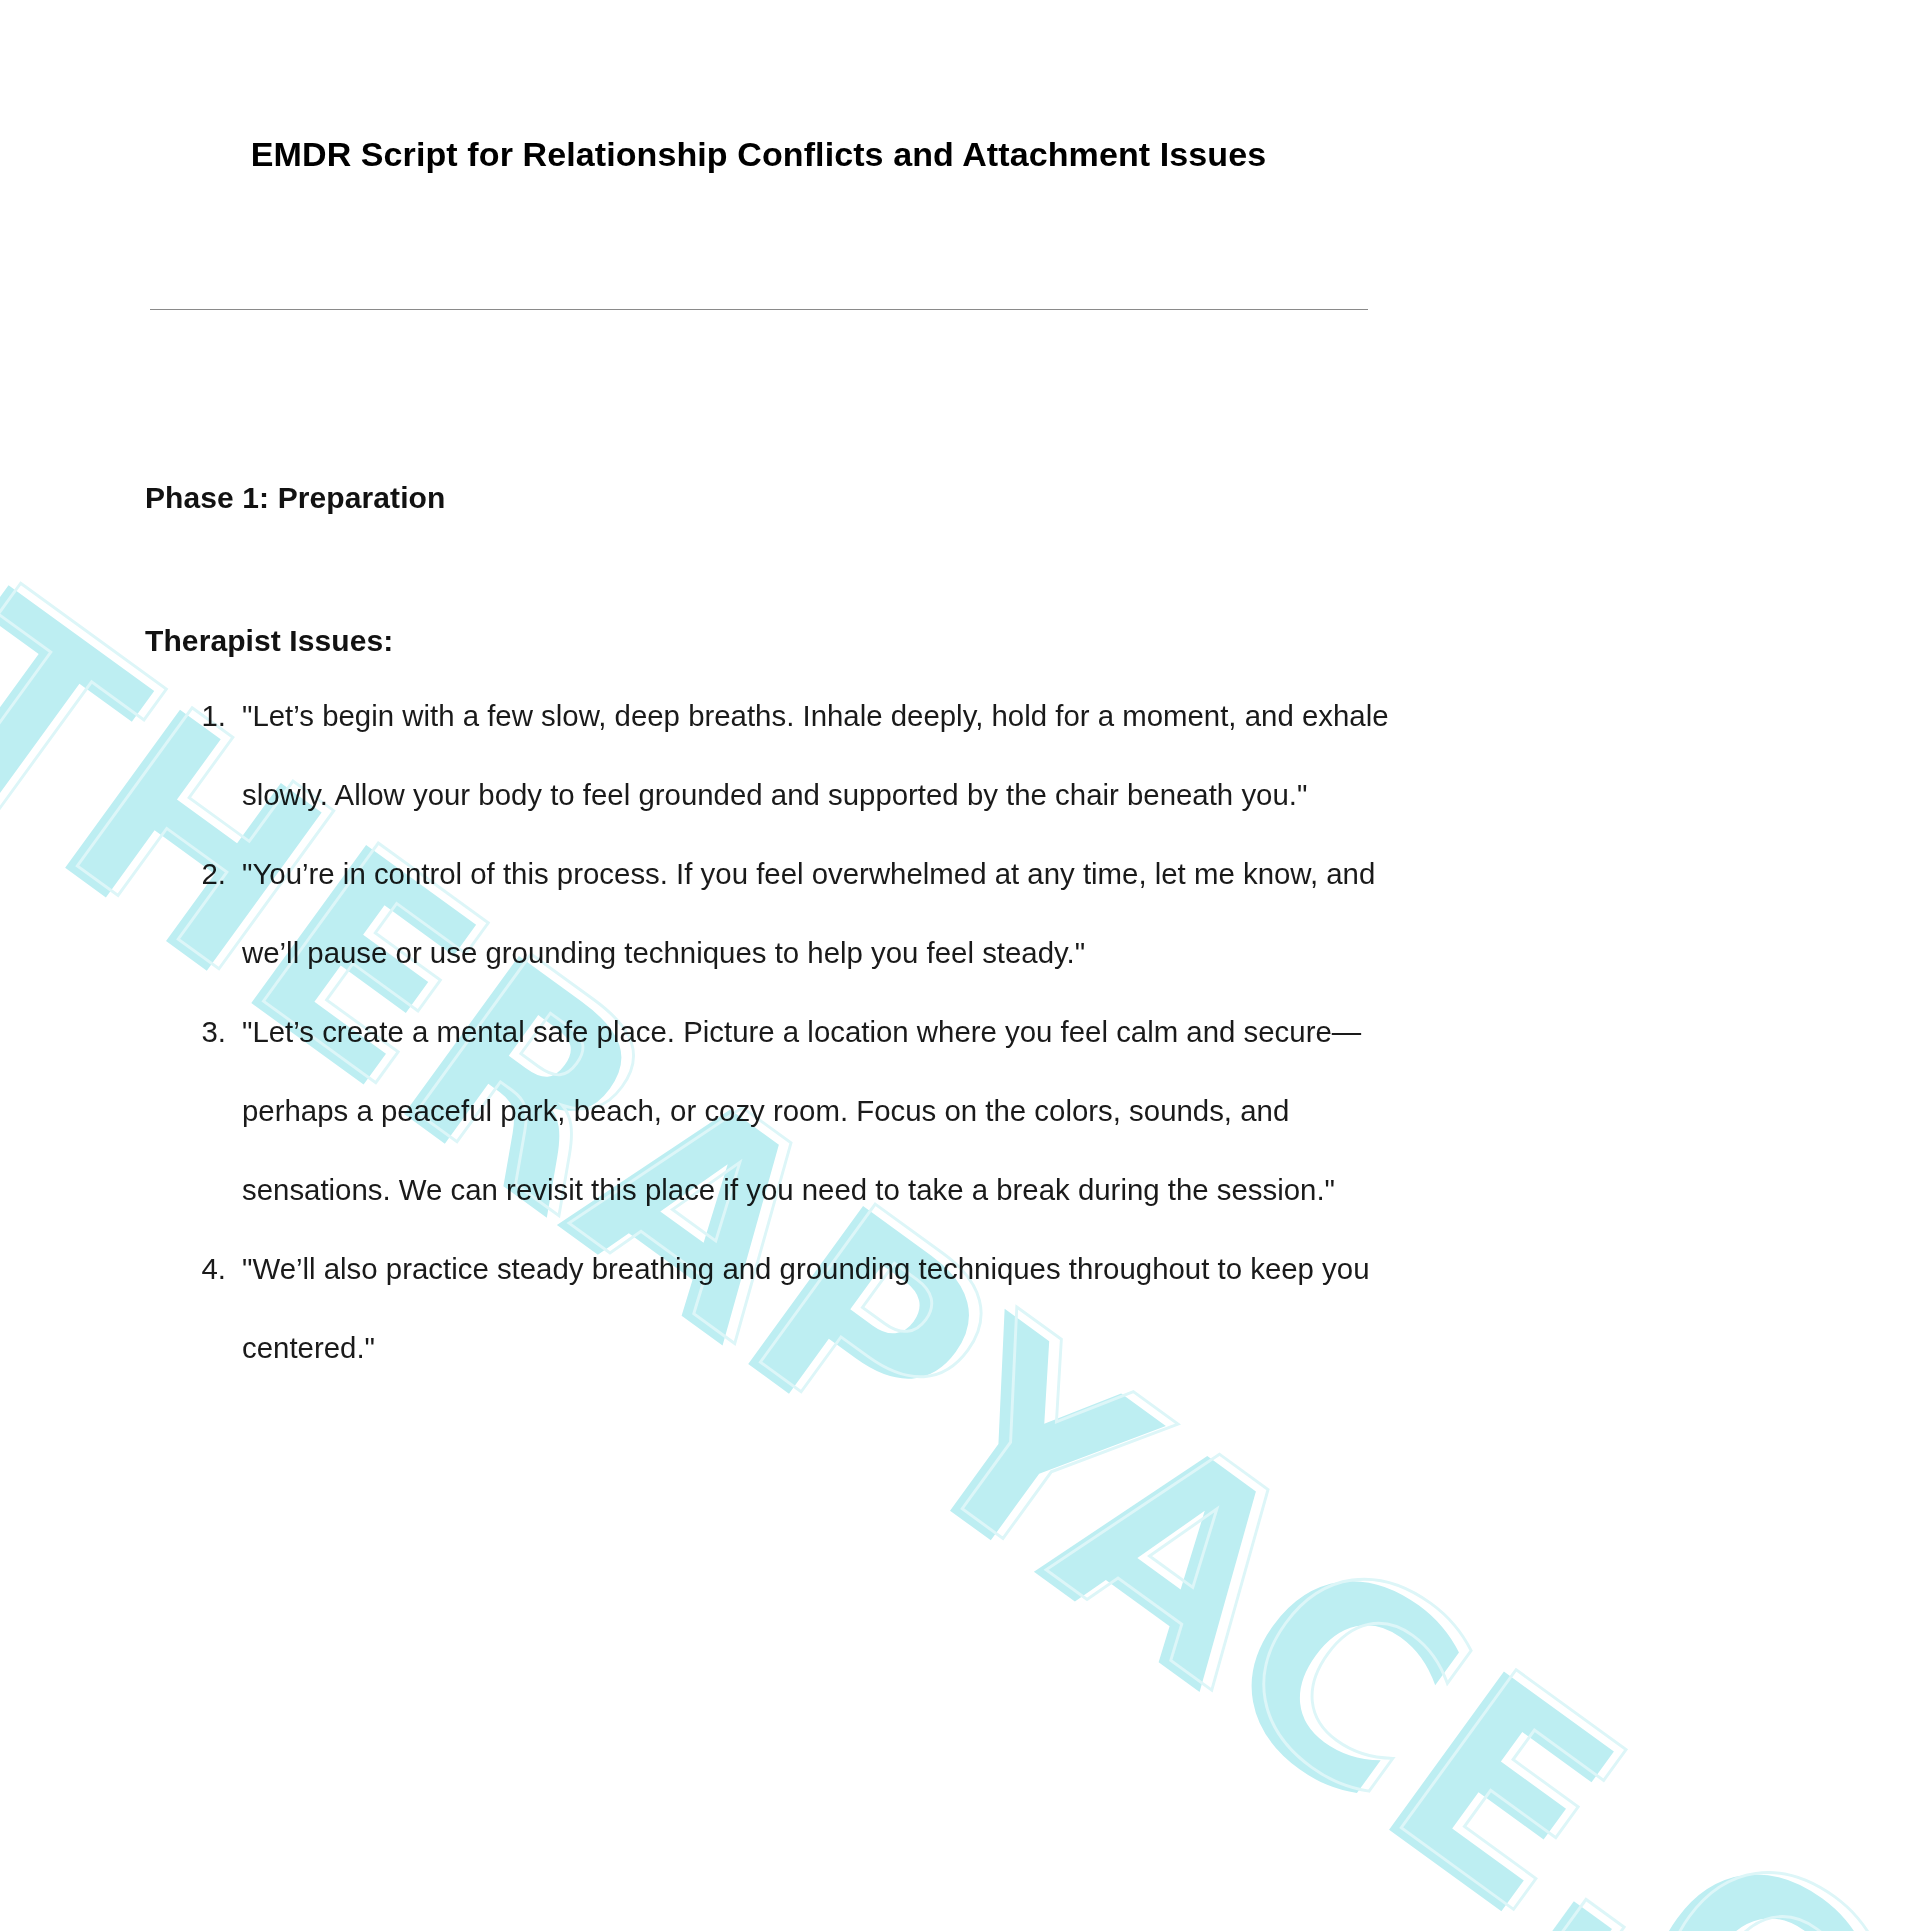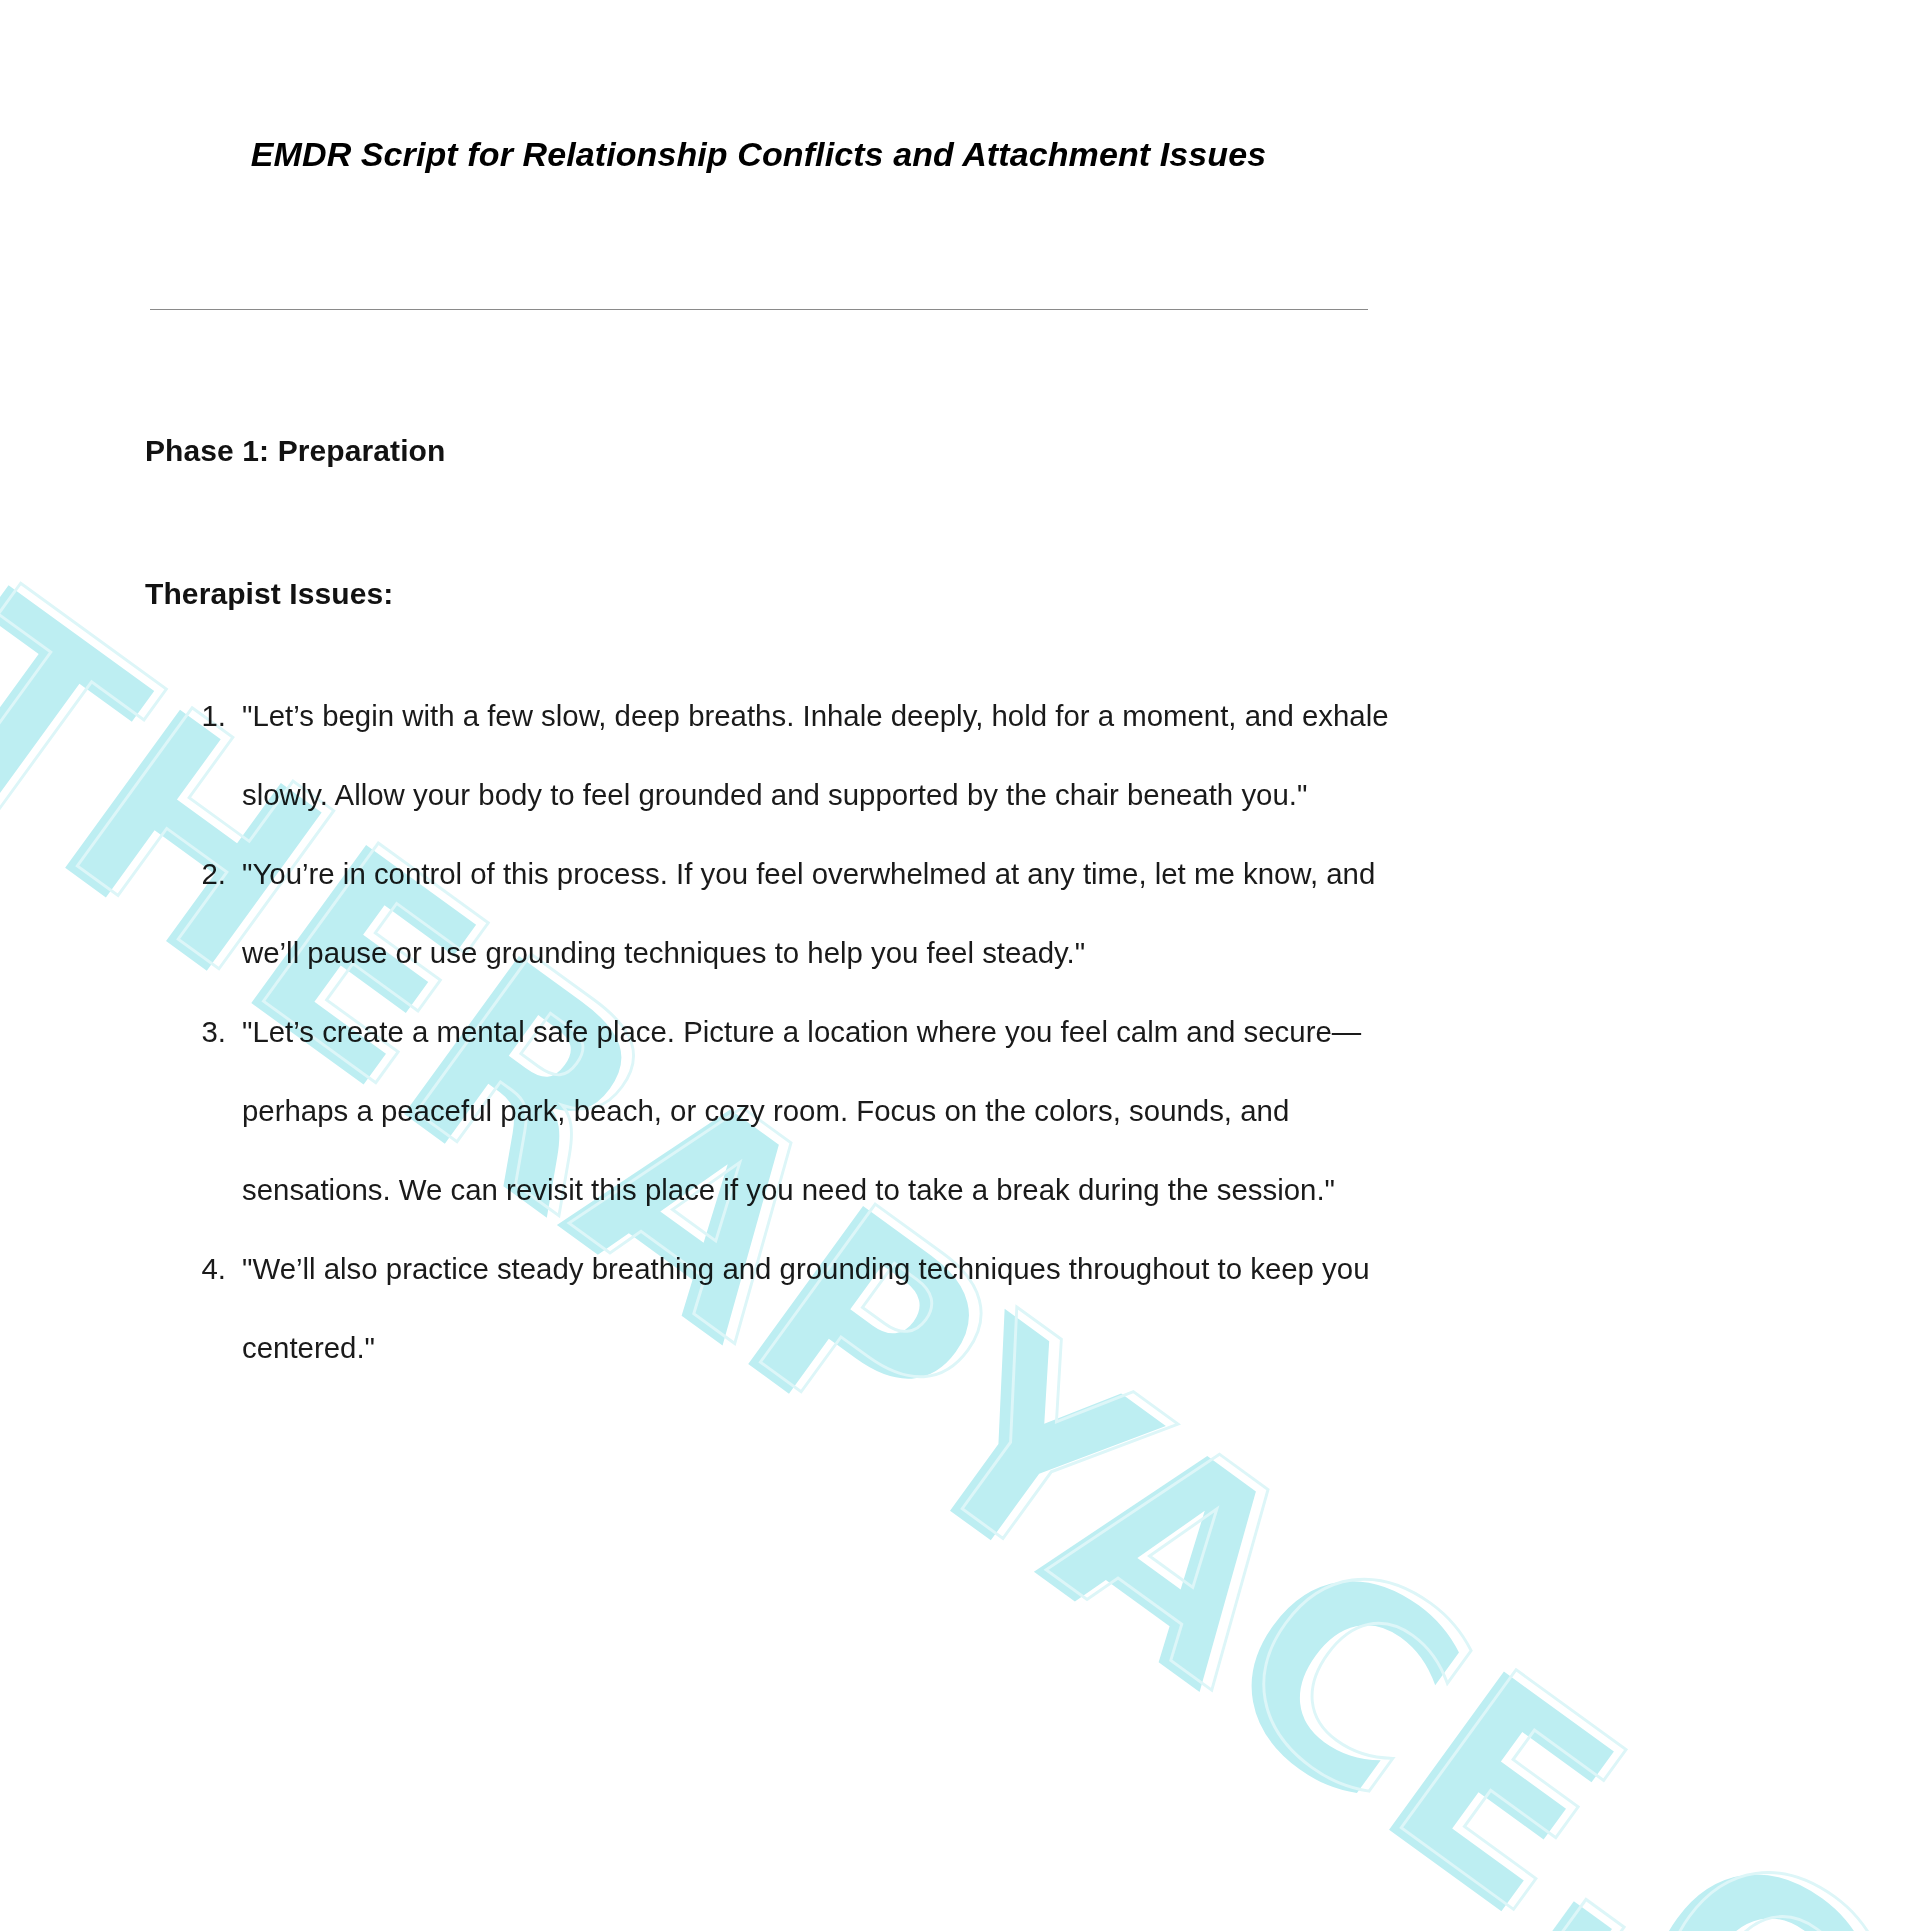--- a/index.html
+++ b/index.html
@@ -75,21 +75,20 @@
     padding: 0;
     position: absolute;
     left: 150px;
     top: 135px;
     width: 1217px;
     text-align: center;
     font-size: 34px;
     font-weight: bold;
     color: #000000;
     letter-spacing: 0.1px;
-    font-style: italic;
   }
 
   .doc-rule {
     position: absolute;
     left: 150px;
     top: 309px;
     width: 1218px;
     height: 0;
     border: none;
     border-top: 1.9px solid #8a8a8a;
@@ -97,20 +96,21 @@
   }
 
   .heading {
     position: absolute;
     left: 145px;
     font-size: 30px;
     font-weight: bold;
     color: #121212;
     letter-spacing: 0.1px;
     white-space: nowrap;
+    margin-top: 47px;
   }
   #heading-phase { top: 434px; }
   #heading-script { top: 577px; }
 
   .list-wrap {
     position: absolute;
     left: 145px;
     top: 676px;
     width: 1265px;
   }

